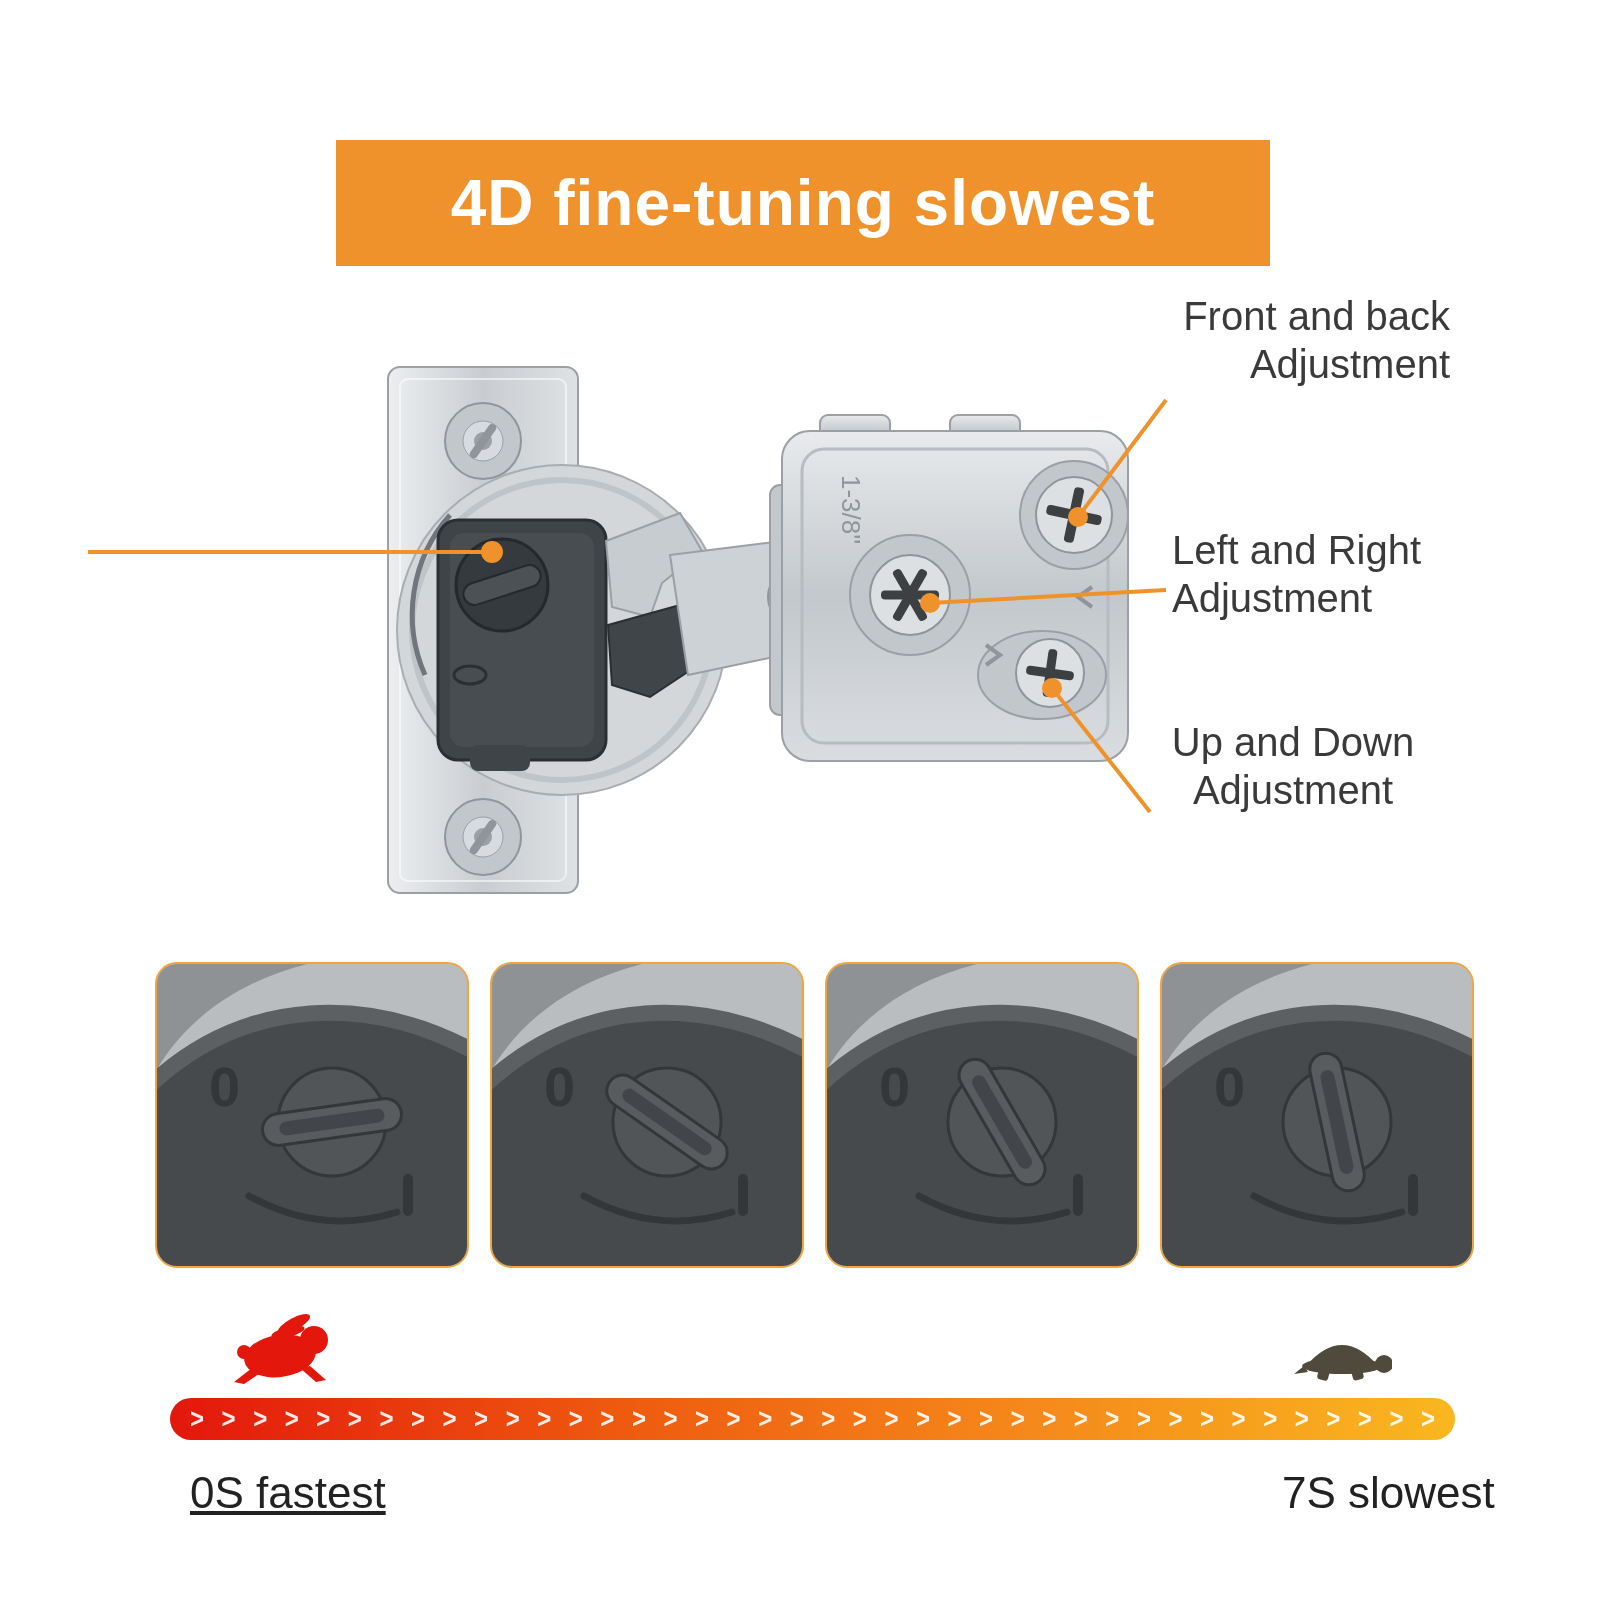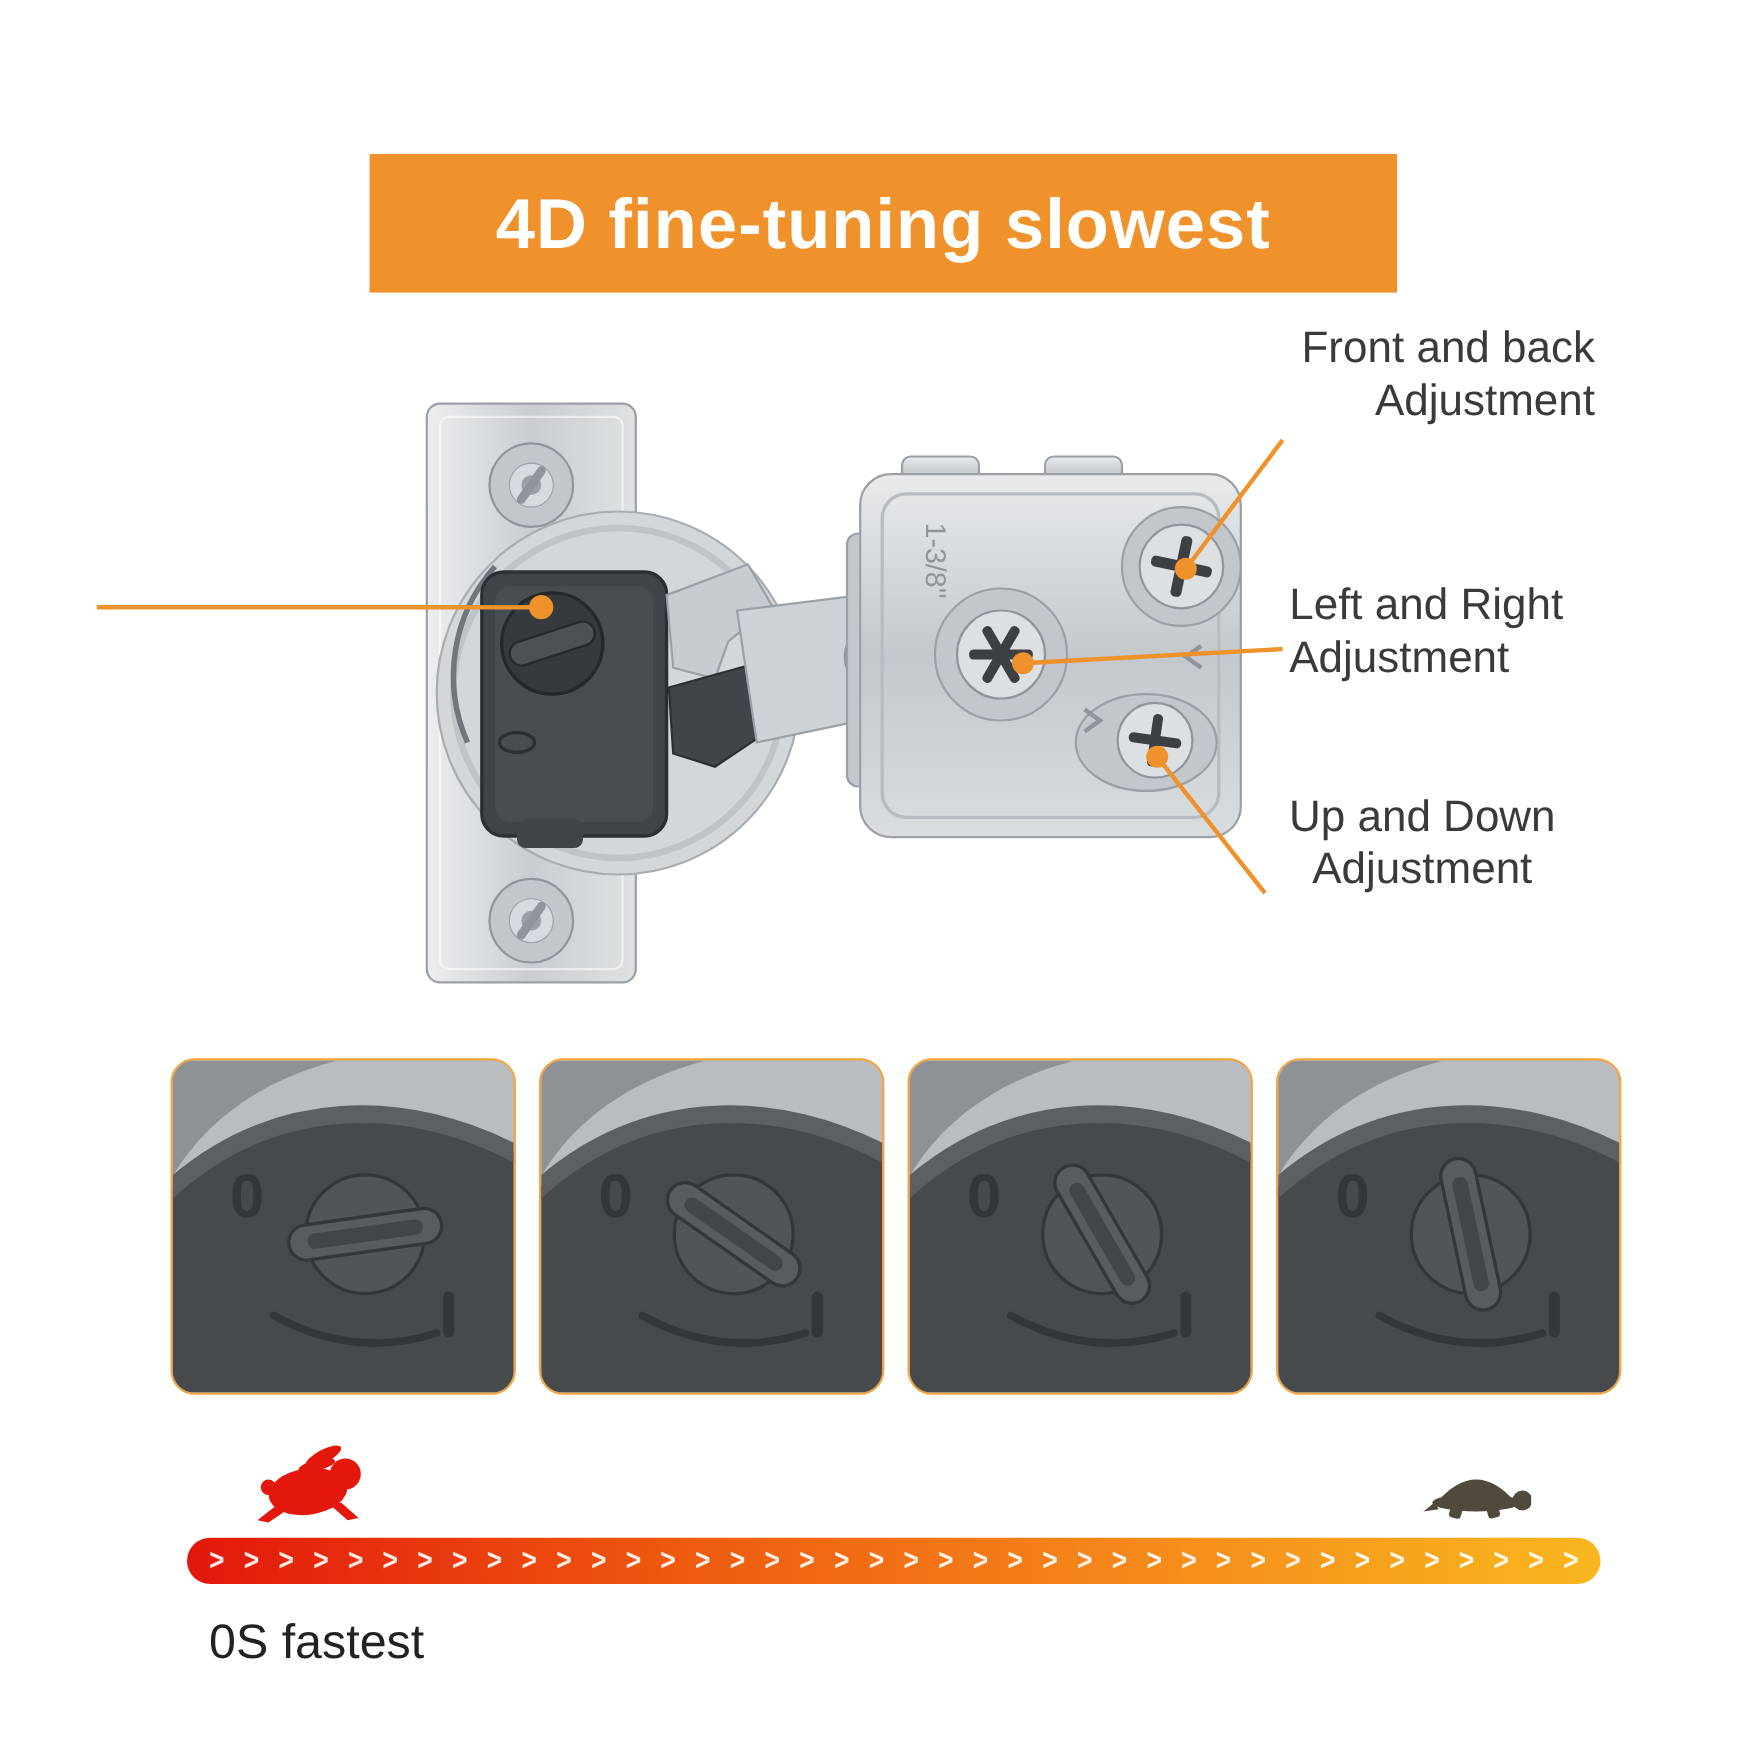--- a/index.html
+++ b/index.html
@@ -35,21 +35,21 @@
     background:linear-gradient(90deg,#e3170c,#ee5a0f 35%,#f5861a 65%,#f9b71f);
     overflow:hidden;
   }
   .speed-bar .chevrons{
     position:absolute;inset:0;display:flex;align-items:center;justify-content:space-between;
     padding:0 20px;color:rgba(255,255,255,.9);font-size:24px;font-weight:700;
   }
   .speed-bar .chevrons span{transform:scaleY(1.15);}
 
   .speed-label{position:absolute;font-size:44px;color:#222222;}
-  .speed-label.start{left:190px;top:1468px;}
+  .speed-label.start{left:190px;top:1468px;text-decoration:underline;}
   .speed-label.end{left:1282px;top:1468px;}
 
   .fast-icon{position:absolute;left:222px;top:1306px;}
   .slow-icon{position:absolute;left:1292px;top:1322px;}
 </style>
 </head>
 <body>
 
 <div id="stage">
 
@@ -314,14 +314,15 @@
         <span>&gt;</span>
         <span>&gt;</span>
         <span>&gt;</span>
         <span>&gt;</span>
         <span>&gt;</span>
         <span>&gt;</span>
       </div>
   </div>
 
   <div class="speed-label start">0S fastest</div>
+  <div class="speed-label end">7S slowest</div>
 
 </div>
 
 </body></html>

